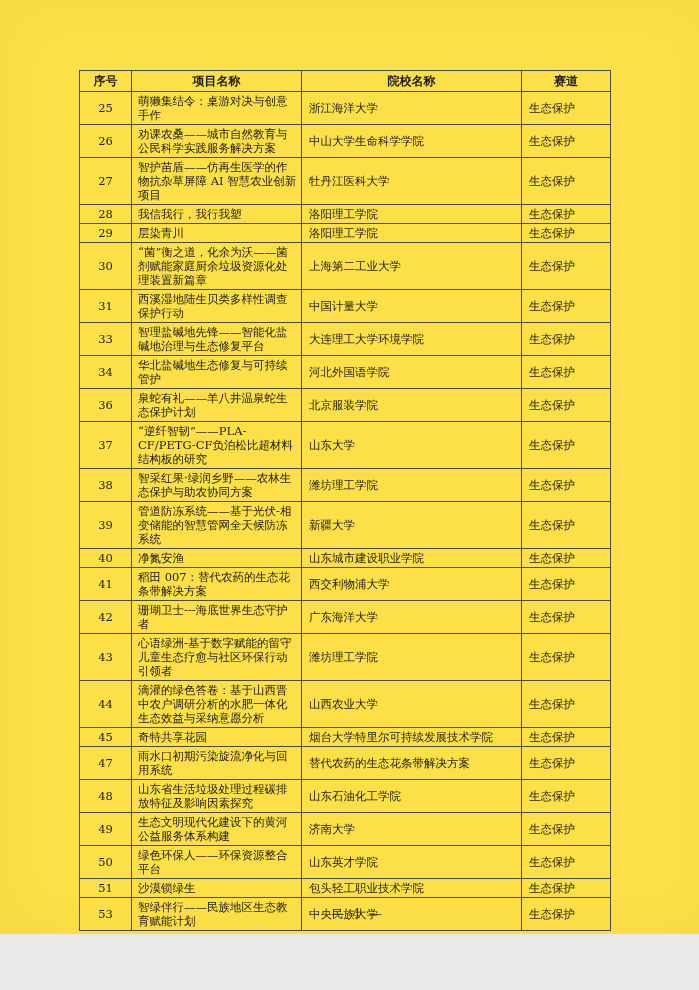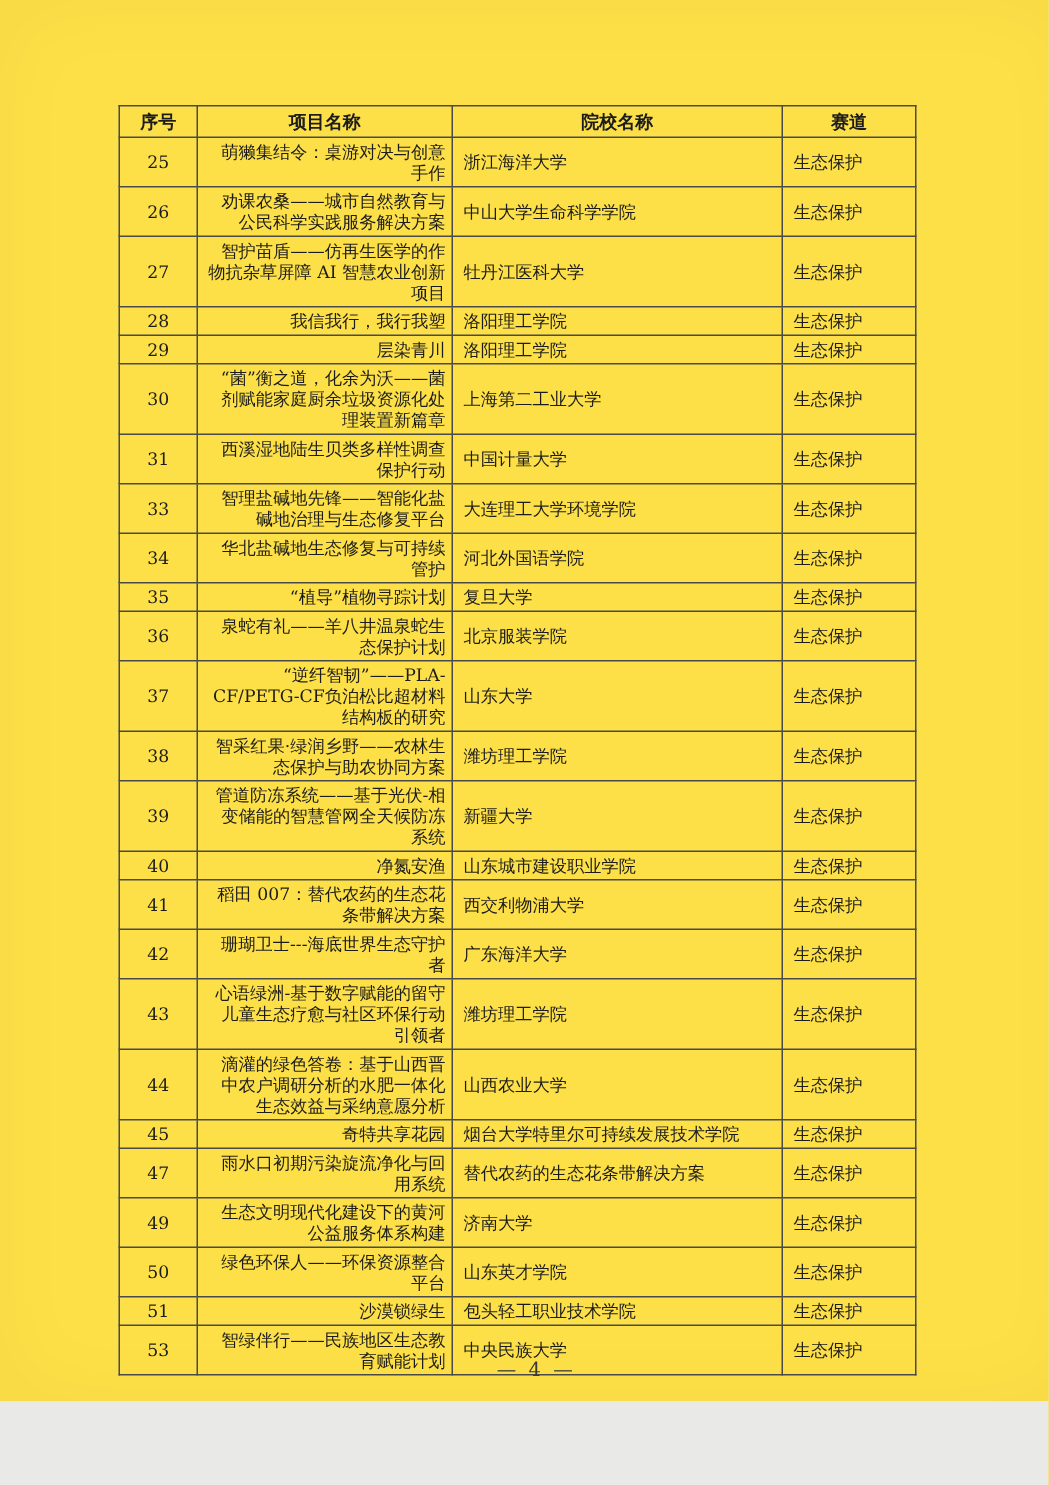--- a/index.html
+++ b/index.html
@@ -36,21 +36,21 @@
     vertical-align: middle;
     overflow-wrap: break-word;
   }
   th {
     font-weight: bold;
     text-align: center;
     padding: 3px 2px;
     font-size: 12px;
   }
   td.no    { text-align: center; font-family: "DejaVu Serif","Liberation Serif",serif; }
-  td.proj  { text-align: right; padding-left: 6px; }
+  td.proj  { text-align: left; padding-left: 6px; }
   td.school{ text-align: left; padding-left: 7px; }
   td.track { text-align: left; padding-left: 7px; }
   .footer-pn {
     position: absolute;
     left: 0; top: 906px;
     width: 100%;
     text-align: center;
     font-size: 13px;
     letter-spacing: 2px;
     color: #3a3a3a;
@@ -125,26 +125,20 @@
       <td class="school">大连理工大学环境学院</td>
       <td class="track">生态保护</td>
     </tr>
         <tr>
       <td class="no">34</td>
       <td class="proj">华北盐碱地生态修复与可持续管护</td>
       <td class="school">河北外国语学院</td>
       <td class="track">生态保护</td>
     </tr>
         <tr>
-      <td class="no">35</td>
-      <td class="proj">“植导”植物寻踪计划</td>
-      <td class="school">复旦大学</td>
-      <td class="track">生态保护</td>
-    </tr>
-        <tr>
       <td class="no">36</td>
       <td class="proj">泉蛇有礼——羊八井温泉蛇生态保护计划</td>
       <td class="school">北京服装学院</td>
       <td class="track">生态保护</td>
     </tr>
         <tr>
       <td class="no">37</td>
       <td class="proj">“逆纤智韧”——PLA-CF/PETG-CF负泊松比超材料结构板的研究</td>
       <td class="school">山东大学</td>
       <td class="track">生态保护</td>
@@ -197,20 +191,26 @@
       <td class="school">烟台大学特里尔可持续发展技术学院</td>
       <td class="track">生态保护</td>
     </tr>
         <tr>
       <td class="no">47</td>
       <td class="proj">雨水口初期污染旋流净化与回用系统</td>
       <td class="school">替代农药的生态花条带解决方案</td>
       <td class="track">生态保护</td>
     </tr>
         <tr>
+      <td class="no">48</td>
+      <td class="proj">山东省生活垃圾处理过程碳排放特征及影响因素探究</td>
+      <td class="school">山东石油化工学院</td>
+      <td class="track">生态保护</td>
+    </tr>
+        <tr>
       <td class="no">49</td>
       <td class="proj">生态文明现代化建设下的黄河公益服务体系构建</td>
       <td class="school">济南大学</td>
       <td class="track">生态保护</td>
     </tr>
         <tr>
       <td class="no">50</td>
       <td class="proj">绿色环保人——环保资源整合平台</td>
       <td class="school">山东英才学院</td>
       <td class="track">生态保护</td>

